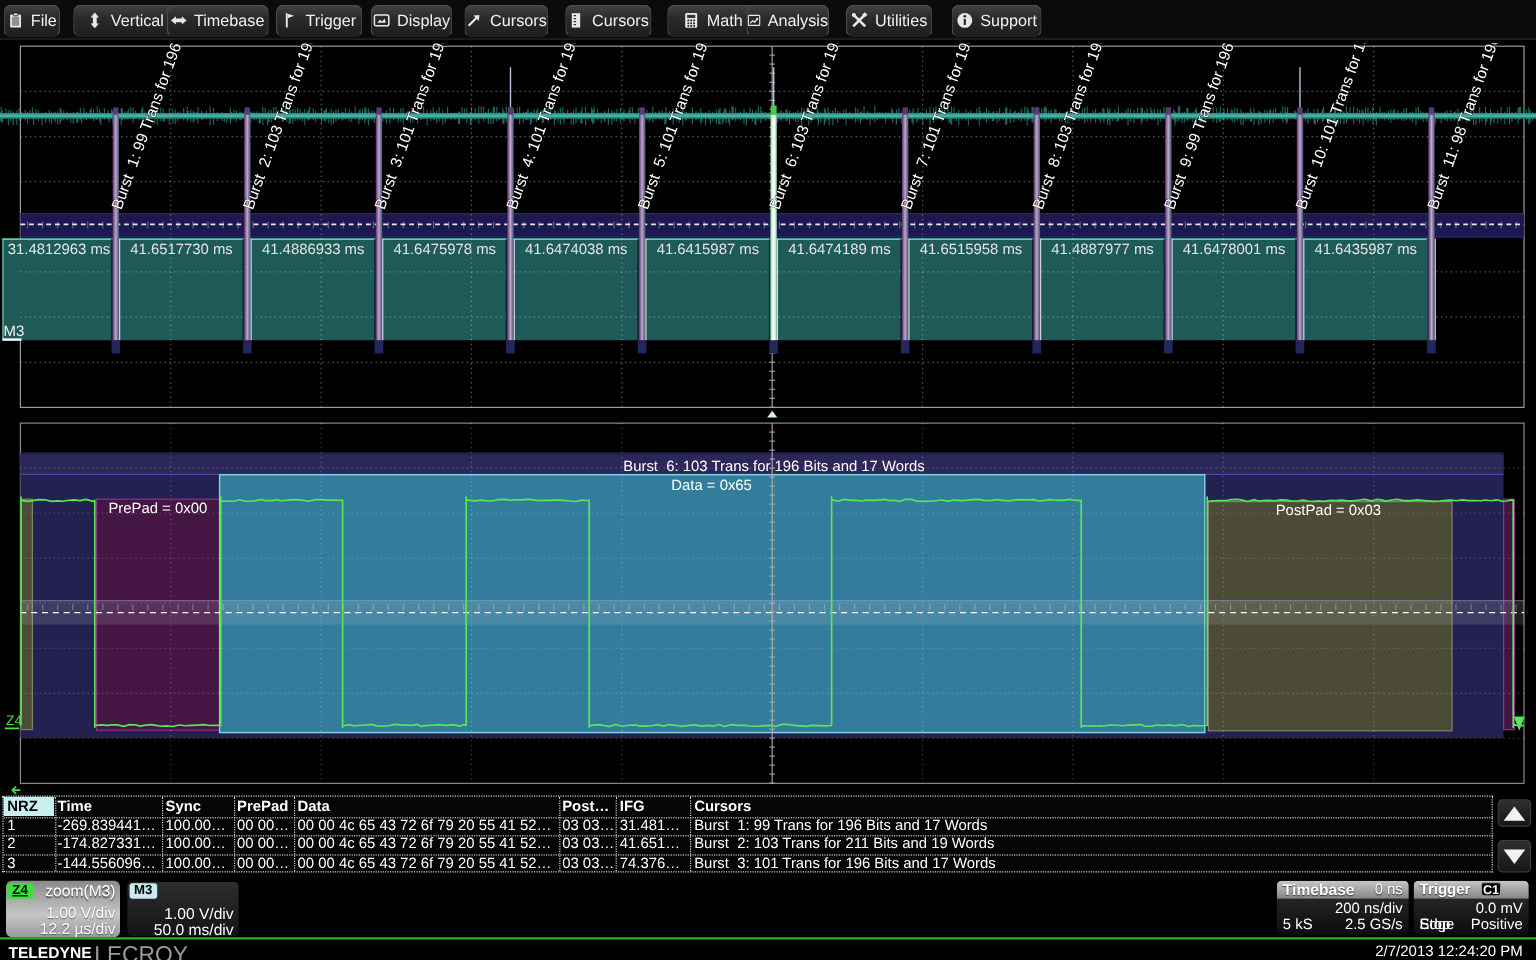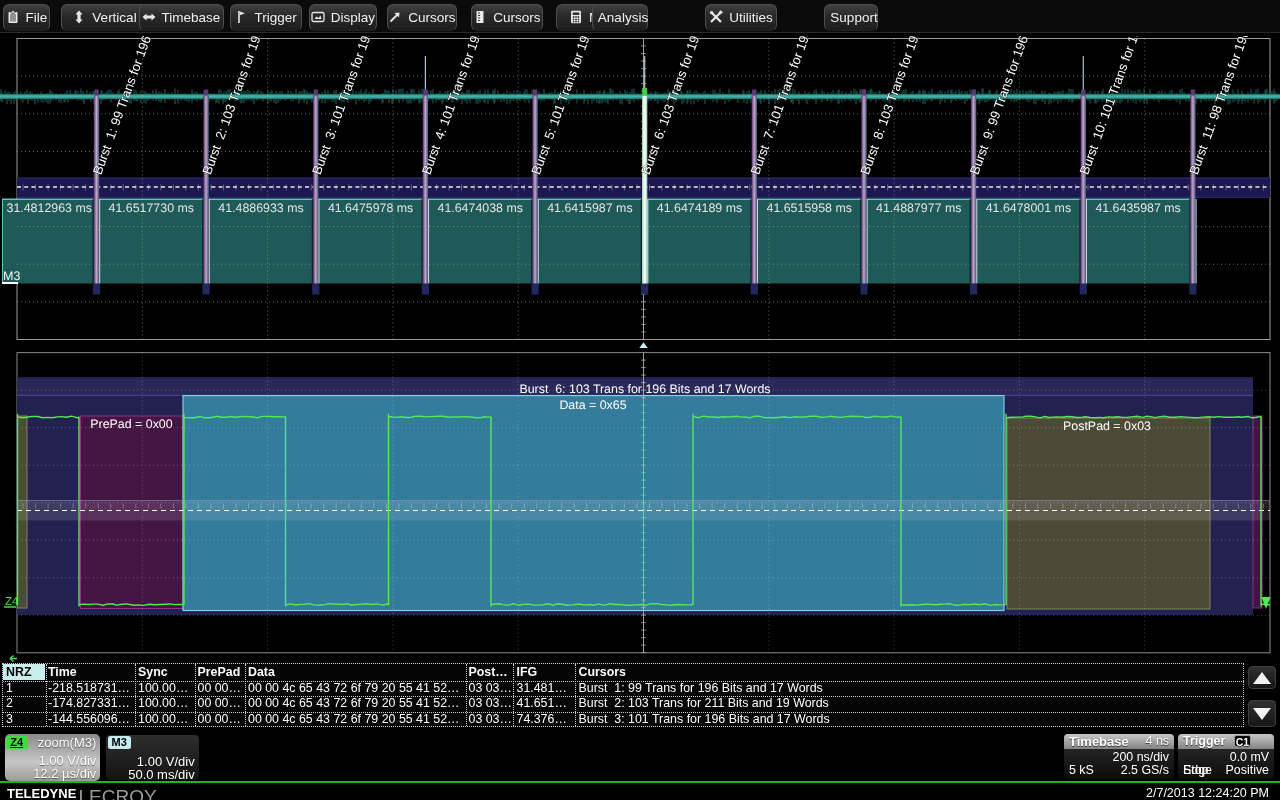--- a/index.html
+++ b/index.html
@@ -87,38 +87,38 @@
           <circle cx="4.6" cy="9.4" r="0.9"></circle>
           <circle cx="7" cy="9.4" r="0.9"></circle>
           <circle cx="9.4" cy="9.4" r="0.9"></circle>
           <circle cx="4.6" cy="11.6" r="0.9"></circle>
           <circle cx="7" cy="11.6" r="0.9"></circle>
           <circle cx="9.4" cy="11.6" r="0.9"></circle>
         </g>
       </svg>
       <span>Math</span>
     </div>
-<div class="mbtn" style="left:592px;width:56px">
+<div class="mbtn" style="left:622px;width:69px">
       <svg width="14" height="14" viewBox="0 0 14 14" style="vertical-align:-2px">
         <rect x="0.8" y="1.5" width="12.4" height="11" rx="1" fill="none" stroke="#e8e8e8" stroke-width="1.3"></rect>
         <path d="M2.8,10 L5.5,7.5 L7.5,8.8 L11,5" fill="none" stroke="#e8e8e8" stroke-width="1.4"></path>
         <path d="M11.5,4.2 L11.3,7 L8.8,4.6 Z" fill="#e8e8e8"></path>
       </svg>
       <span>Analysis</span>
     </div>
 <div class="mbtn" style="left:705px;width:72px">
       <svg width="14" height="14" viewBox="0 0 14 14" style="vertical-align:-2px">
         <path d="M2,2 L12,12" stroke="#e8e8e8" stroke-width="2.2"></path>
         <path d="M12,2 L2,12" stroke="#e8e8e8" stroke-width="2.2"></path>
         <circle cx="2.6" cy="2.6" r="1.7" fill="#e8e8e8"></circle>
         <path d="M10.6,1.2 L12.8,3.4" stroke="#e8e8e8" stroke-width="3"></path>
       </svg>
       <span>Utilities</span>
     </div>
-<div class="mbtn" style="left:824px;width:54px">
+<div class="mbtn" style="left:793px;width:75px">
       <svg width="14" height="14" viewBox="0 0 14 14" style="vertical-align:-2px">
         <circle cx="7" cy="7" r="6.2" fill="#e8e8e8"></circle>
         <rect x="6.1" y="5.8" width="1.8" height="5" fill="#222"></rect>
         <circle cx="7" cy="3.6" r="1.1" fill="#222"></circle>
       </svg>
       <span>Support</span>
     </div>
 </div>
 <svg id="bgsvg" width="1280" height="800" viewBox="0 0 1280 800">
 <defs>
@@ -308,21 +308,21 @@
     <div class="vsep" style="left:191.5px"></div>
     <div class="vsep" style="left:241.5px"></div>
     <div class="vsep" style="left:462.7px"></div>
     <div class="vsep" style="left:509.5px"></div>
     <div class="vsep" style="left:572px"></div>
 <div class="hsep" style="top:16.5px"></div>
     <div class="hsep" style="top:32.2px"></div>
     <div class="hsep" style="top:47.9px"></div>
 <div class="trow" style="top:16.5px">
 <div style="left:3px" class="tc">1</div>
-      <div style="left:45px" class="tc">-218.518731…</div>
+      <div style="left:45px" class="tc">-269.839441…</div>
 <div style="left:135px" class="tc">100.00…</div>
       <div style="left:194.5px" class="tc">00 00…</div>
 <div style="left:245px" class="tc">00 00 4c 65 43 72 6f 79 20 55 41 52…</div>
 <div style="left:465.5px" class="tc">03 03…</div>
       <div style="left:513.5px" class="tc">31.481…</div>
 <div style="left:575.5px" class="tc">Burst&nbsp; 1: 99 Trans for 196 Bits and 17 Words</div>
     </div>
 <div class="trow" style="top:32.2px">
 <div style="left:3px" class="tc">2</div>
       <div style="left:45px" class="tc">-174.827331…</div>
@@ -359,21 +359,21 @@
       <div class="pr" style="top:32.5px">12.2 µs/div</div>
     </div>
 <div id="m3p">
       <div class="badge" style="left:2px;top:1.5px;width:22.5px;height:12.5px;line-height:12.5px;background:#c8ecf0">M3</div>
 <div class="pr" style="top:19px">1.00 V/div</div>
       <div class="pr" style="top:32.5px">50.0 ms/div</div>
     </div>
 <div class="panel" style="left:1064px;width:110px">
 <div class="phead shadow">
         <span class="pl" style="font-weight:bold;font-size:13px">Timebase</span>
-        <span class="prr">4 ns</span>
+        <span class="prr">0 ns</span>
       </div>
 <div class="pbody">
         <span class="prr" style="top:1px">200 ns/div</span>
         <span class="pl" style="top:14.5px">5 kS</span>
         <span class="prr" style="top:14.5px">2.5 GS/s</span>
       </div>
     </div>
 <div class="panel" style="left:1178px;width:96px">
 <div class="phead shadow">
         <span class="pl" style="font-weight:bold;font-size:12.5px">Trigger</span>

